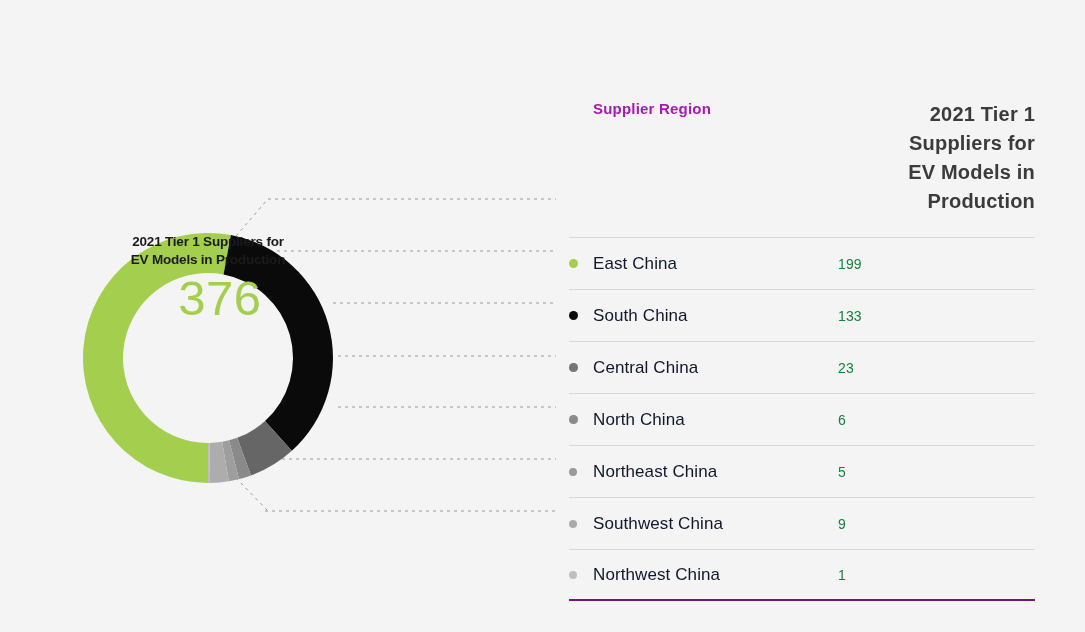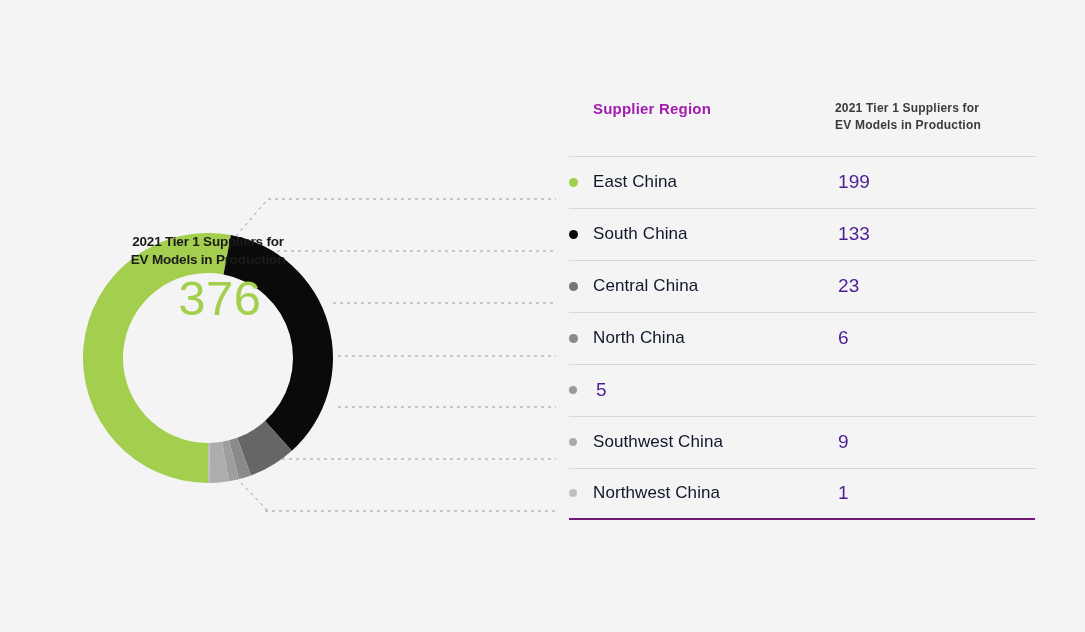--- a/index.html
+++ b/index.html
@@ -35,42 +35,42 @@
 
   
   #table { position:absolute; left:569px; top:100px; width:466px; }
 
   #table-head { display:flex; align-items:flex-start; padding:0 0 21px 0; }
   #th-region {
     font-size:15px; font-weight:bold; color:#a21caf;
     letter-spacing:0.2px; flex:1 1 auto; padding-left:24px;
   }
   #th-value {
-    font-size:12px; font-weight:bold; color:#3b3b3b;
-    letter-spacing:0.2px; text-align:left; line-height:1.45;
+    font-size:20px; font-weight:bold; color:#3b3b3b;
+    letter-spacing:0.2px; text-align:right; line-height:1.45;
     width:200px; flex:0 0 200px;
   }
 
   .row {
     display:flex; align-items:center;
     height:52px;
     border-top:1px solid #d8d8d8;
   }
   .row:last-child { border-bottom:2px solid #701a75; }
 
   .bullet-cell { flex:0 0 24px; display:flex; align-items:center; }
   .bullet { display:block; border-radius:50%; }
 
   .region-name {
     flex:1 1 auto;
     font-size:17px; color:#0f172a; letter-spacing:0.1px;
   }
   .region-value {
     flex:0 0 200px;
-    font-size:19px; color:#4c1d95; letter-spacing:0.1px;
+    font-size:14px; color:#15803d; letter-spacing:0.1px;
     padding-left:3px;
   }
 </style>
 </head>
 <body>
 
 <div id="stage">
 
   <svg id="leaders" viewBox="0 0 1085 632" preserveAspectRatio="none">
       <line x1="268" y1="199" x2="556" y2="199" stroke="#9a9a9a" stroke-width="1" stroke-dasharray="3 4"></line>
@@ -141,20 +141,21 @@
           <div class="bullet-cell">
             <span class="bullet" style="width: 8.5px; height: 8.5px; background: rgb(138, 138, 138);"></span>
           </div>
           <div class="region-name">North China</div>
           <div class="region-value">6</div>
         </div>
         <div class="row">
           <div class="bullet-cell">
             <span class="bullet" style="width: 8px; height: 8px; background: rgb(154, 154, 154);"></span>
           </div>
+          <div class="region-name">Northeast China</div>
           <div class="region-value">5</div>
         </div>
         <div class="row">
           <div class="bullet-cell">
             <span class="bullet" style="width: 8px; height: 8px; background: rgb(171, 171, 171);"></span>
           </div>
           <div class="region-name">Southwest China</div>
           <div class="region-value">9</div>
         </div>
         <div class="row">

